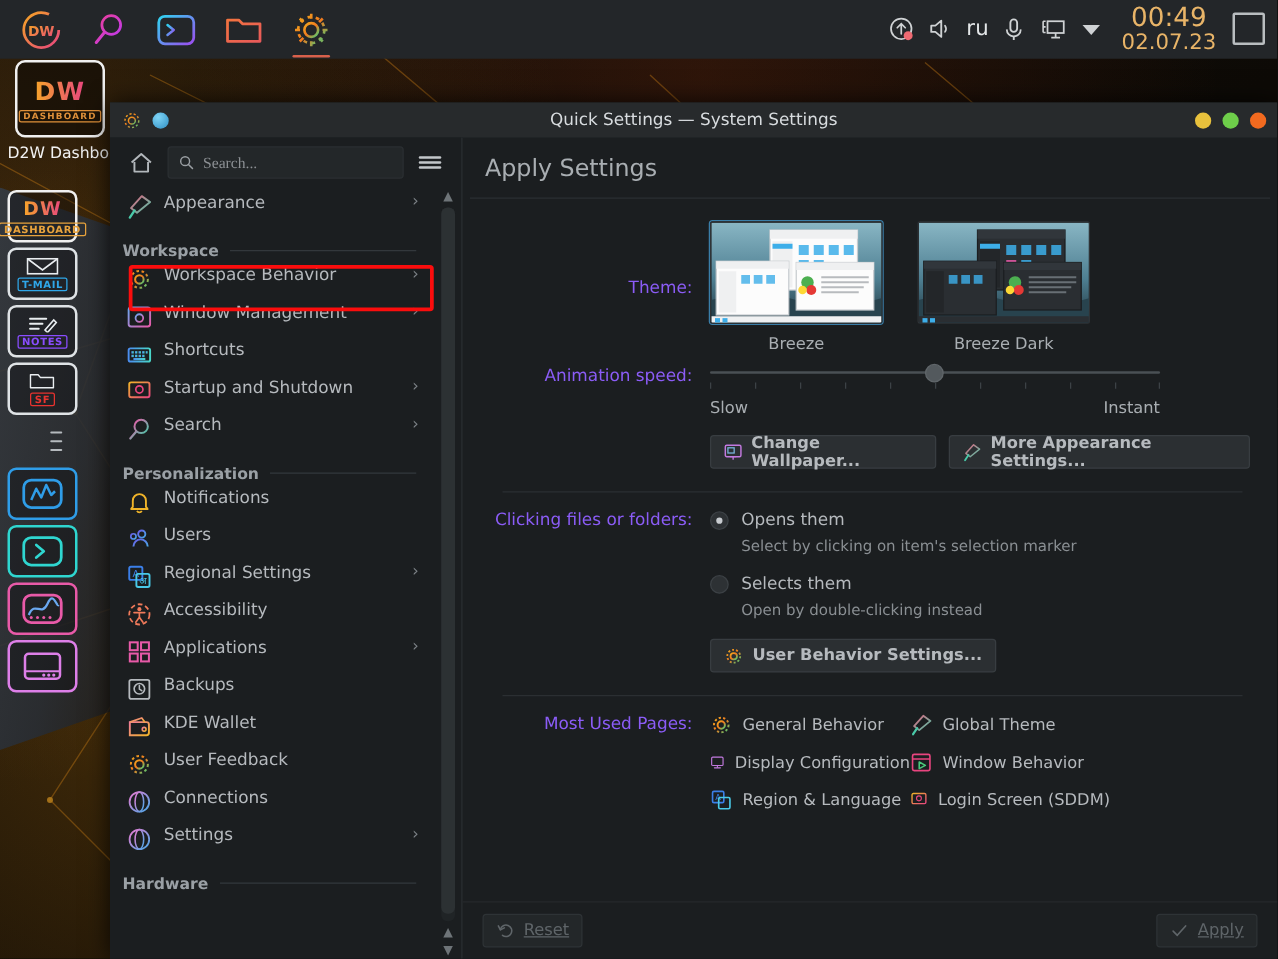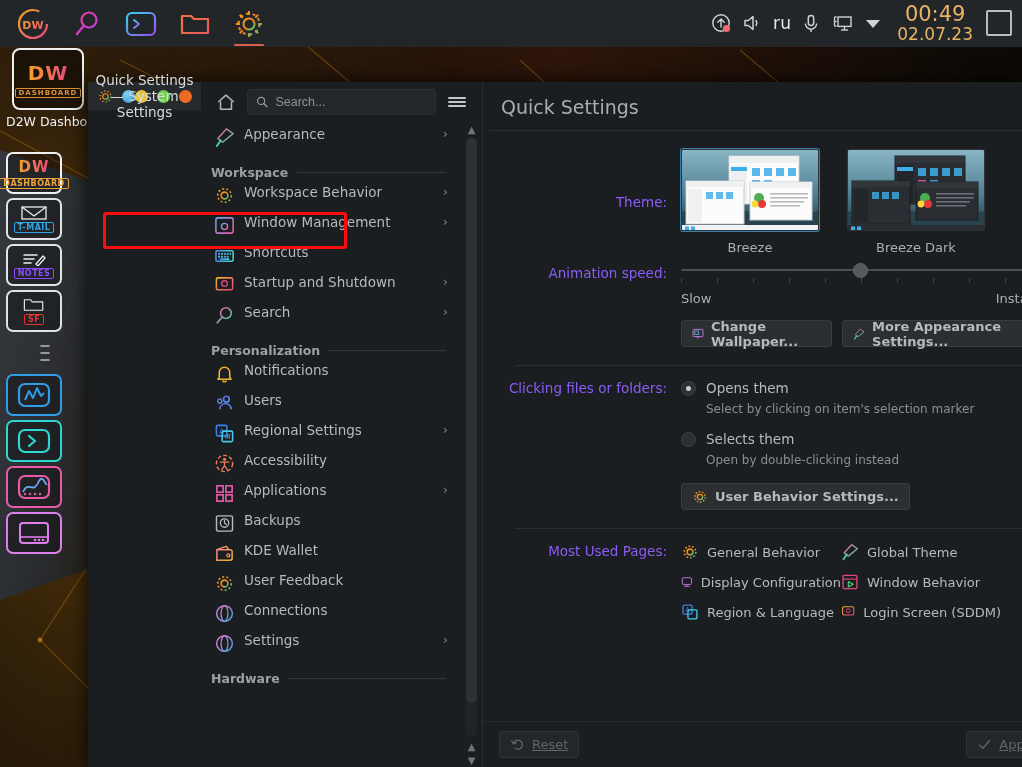--- a/index.html
+++ b/index.html
@@ -98,21 +98,21 @@
   .tile-label {
     font-size: 8px; font-weight: bold; letter-spacing: .5px;
     padding: 0 3px; border-radius: 2px; border: 1px solid;
   }
   .dock-sep { height: 38px; display:flex; align-items:center; justify-content:center; }
 
   
   .window {
     position: absolute; left: 88px; top: 82px; width: 934px; height: 685px;
     background: #1b1e20; z-index: 20;
-    display: flex; flex-direction: row;
+    display: flex; flex-direction: column;
     box-shadow: 0 0 18px rgba(0,0,0,.8);
   }
   .titlebar {
     height: 28px; background: #272a2c; display: flex; align-items: center;
     padding: 0 9px; flex: 0 0 28px; position: relative;
   }
   .tb-left { display: flex; align-items: center; gap: 8px; }
   .tb-dot { width: 13px; height: 13px; border-radius: 50%;
     background: radial-gradient(circle at 35% 30%, #7fd4f5, #2f8fc4); }
   .tb-title {
@@ -132,21 +132,21 @@
   .sb-top { height: 40px; display: flex; align-items: center; gap: 8px; padding: 0 12px; }
   .home-btn { width: 26px; height: 26px; display:flex; align-items:center; justify-content:center; }
   .search-box {
     flex: 1; height: 26px; background: #232729; border-radius: 3px;
     display: flex; align-items: center; gap: 7px; padding: 0 8px;
     border: 1px solid #2b2f32;
   }
   .search-box input {
     background: transparent; border: none; outline: none;
     color: #b8bcc0; font-size: 12.5px; width: 100%;
-    font-family: Liberation Sans, sans-serif;
+    font-family: Liberation Serif, serif;
   }
   .search-box input::placeholder { color: #8d9195; }
   .ham { width: 26px; height: 26px; display:flex; align-items:center; justify-content:center; }
   .ham span { display:block; width:18px; height:2px; background:#c3c7ca; margin:2px 0; border-radius:1px;}
 
   .sb-list { flex: 1; overflow: hidden; position: relative; padding-right: 22px; }
   .sb-scroll { padding: 4px 0 0 0; }
   .sb-group {
     display: flex; align-items: center; gap: 9px;
     padding: 9px 14px 4px 10px; 
@@ -827,21 +827,21 @@
             <div class="sb-track"></div>
             <div class="sb-thumb"></div>
             <div class="sb-arrow bottom">▲</div>
             <div class="sb-arrow bottom2">▼</div>
           </div>
         </div>
       </div>
 
       <div class="content">
         <div class="content-head">
-          <div class="content-title">Quick Settings</div>
+          <div class="content-title">Apply Settings</div>
         </div>
         <div class="hr"></div>
 
         <div class="content-scroll">
 
           <div class="row" style="align-items:center;">
             <div class="row-label">Theme:</div>
             <div class="row-field">
               <div class="themes">
 

